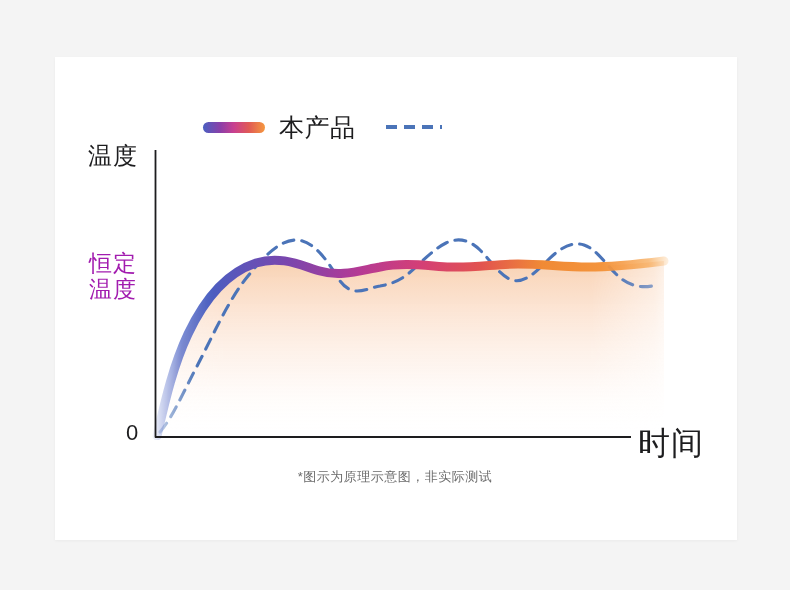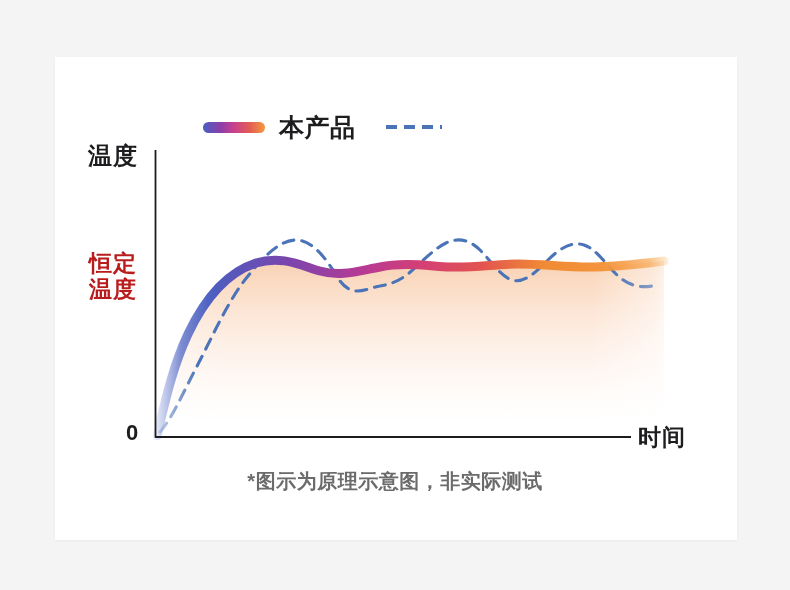--- a/index.html
+++ b/index.html
@@ -26,21 +26,20 @@
     height: 483px;
     background: #ffffff;
     box-shadow: 0 1px 3px rgba(0,0,0,0.045);
   }
   .chart-area {
     position: absolute;
     left: 0;
     top: 0;
     width: 790px;
     height: 590px;
-    font-weight: bold;
   }
   svg.figure {
     position: absolute;
     left: 0;
     top: 0;
     width: 790px;
     height: 590px;
     display: block;
   }
   .legend {
@@ -81,50 +80,50 @@
     top: 140px;
     font-size: 24px;
     color: #1d1d1f;
     letter-spacing: 1px;
     white-space: nowrap;
   }
   .axis-label-x {
     position: absolute;
     left: 638px;
     top: 422px;
-    font-size: 23px;
+    font-size: 32px;
     color: #1d1d1f;
     letter-spacing: 1px;
     white-space: nowrap;
   }
   .origin-label {
     position: absolute;
     left: 126px;
     top: 420px;
     font-size: 22px;
     color: #1d1d1f;
   }
   .constant-temp-label {
     position: absolute;
     left: 89px;
     top: 250px;
     font-size: 23px;
     line-height: 26px;
-    color: #b91c1c;
+    color: #a21caf;
     letter-spacing: 1px;
     text-align: left;
     white-space: pre-line;
   }
   .footnote {
     position: absolute;
     left: 0;
     top: 468px;
     width: 790px;
     text-align: center;
-    font-size: 20px;
+    font-size: 13px;
     color: #6b6b6b;
     letter-spacing: 0.5px;
   }
 </style>
 </head>
 <body>
 
 <div id="app">
 
   <div class="card"></div>

